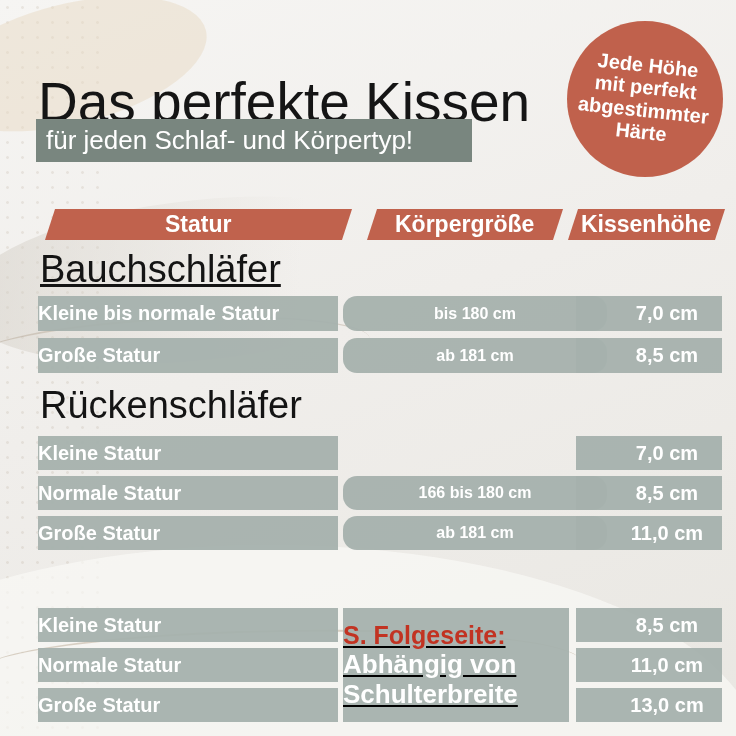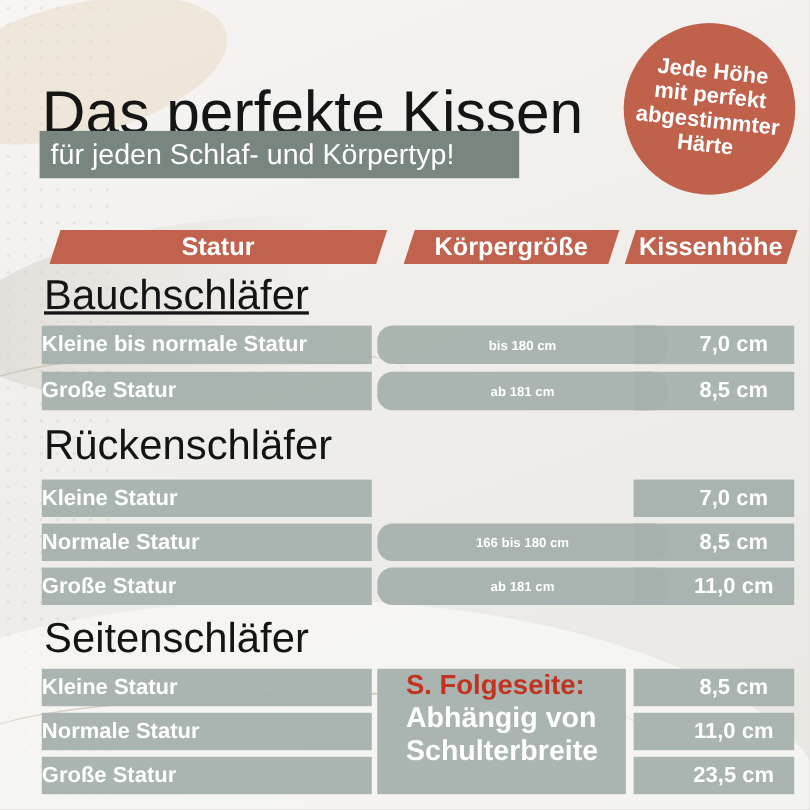--- a/index.html
+++ b/index.html
@@ -41,25 +41,25 @@
   .hbar.b1{left:50px;width:297px;}
   .hbar.b2{left:372px;width:186px;}
   .hbar.b3{left:573px;width:147px;}
   
   .section-title{position:absolute;left:40px;font-size:38px;color:#141414;
     font-weight:400;letter-spacing:0px;white-space:nowrap;}
   
   .cell{position:absolute;height:35px;background:rgba(165,177,173,.95);
     color:#fff;font-weight:700;display:flex;align-items:center;box-sizing:border-box;}
   .c1{left:38px;width:300px;font-size:20px;justify-content:flex-start;}
-  .c2{left:343px;width:264px;font-size:12px;justify-content:center;border-radius:14px;}
+  .c2{left:343px;width:264px;font-size:16px;justify-content:center;border-radius:14px;}
   .c3{left:576px;width:146px;font-size:20px;justify-content:center;padding-left:36px;}
   .note-cell{position:absolute;left:343px;top:608px;width:226px;height:114px;
     background:rgba(165,177,173,.95);box-sizing:border-box;
-    display:flex;flex-direction:column;justify-content:flex-start;padding-left:26px;}
+    display:flex;flex-direction:column;justify-content:center;text-decoration:underline;}
   .note-highlight{color:#c23322;font-size:25px;font-weight:700;line-height:1.2;}
   .note-line{color:#fff;font-size:26px;font-weight:700;line-height:1.15;}
 </style>
 </head>
 <body>
 
 <div id="canvas">
 
   <div class="bg-el bg-dots"></div>
   <div class="bg-el bg-wedge"></div>
@@ -101,27 +101,26 @@
   <div class="section-title" style="top:384px;">Rückenschläfer</div>
   <div class="cell c1" style="top:436px;height:34px;">Kleine Statur</div>
   <div class="cell c3" style="top:436px;height:34px;">7,0 cm</div>
   <div class="cell c1" style="top:476px;height:34px;">Normale Statur</div>
   <div class="cell c2" style="top:476px;height:34px;">166 bis 180 cm</div>
   <div class="cell c3" style="top:476px;height:34px;">8,5 cm</div>
   <div class="cell c1" style="top:516px;height:34px;">Große Statur</div>
   <div class="cell c2" style="top:516px;height:34px;">ab 181 cm</div>
   <div class="cell c3" style="top:516px;height:34px;">11,0 cm</div>
 
-  <div class="section-title" style="top:560px;">Seitenschläfer</div>
   <div class="cell c1" style="top:608px;height:34px;">Kleine Statur</div>
   <div class="cell c3" style="top:608px;height:34px;">8,5 cm</div>
   <div class="cell c1" style="top:648px;height:34px;">Normale Statur</div>
   <div class="cell c3" style="top:648px;height:34px;">11,0 cm</div>
   <div class="cell c1" style="top:688px;height:34px;">Große Statur</div>
-  <div class="cell c3" style="top:688px;height:34px;">23,5 cm</div>
+  <div class="cell c3" style="top:688px;height:34px;">13,0 cm</div>
 
   <div class="note-cell">
     <div class="note-highlight">S. Folgeseite:</div>
     <div class="note-line">Abhängig von</div>
     <div class="note-line">Schulterbreite</div>
   </div>
 
 </div>
 
 </body></html>

